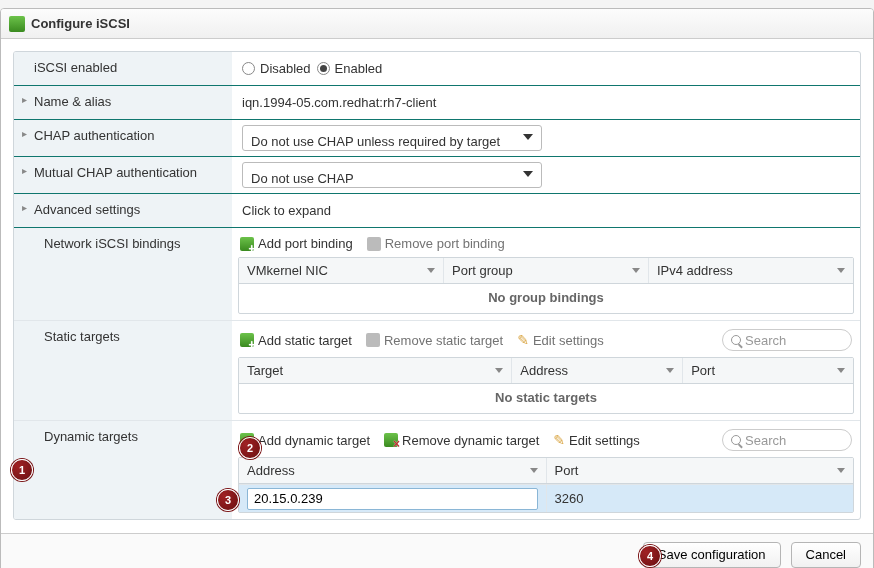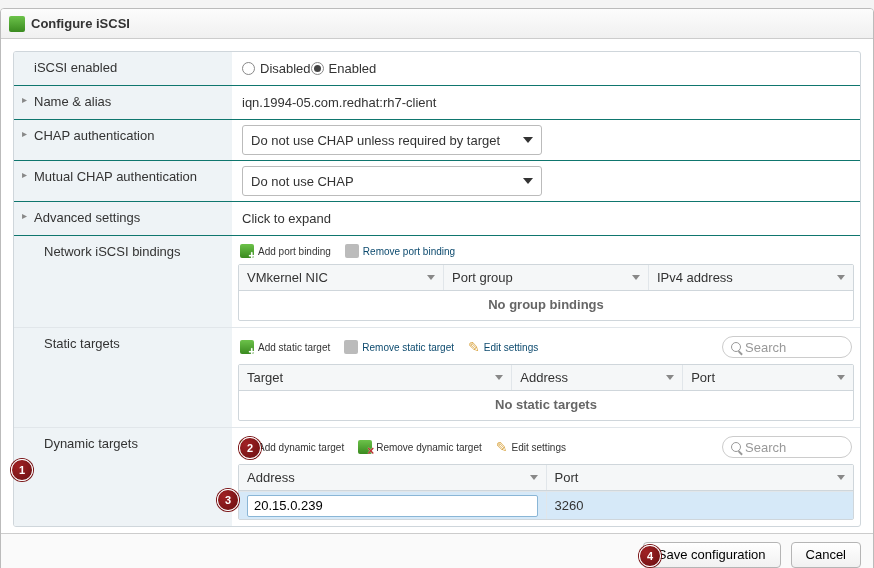--- a/index.html
+++ b/index.html
@@ -71,40 +71,40 @@
     display: flex;
     align-items: center;
     gap: 12px;
   }
   .expander {
     width: 8px;
     color: #888;
     font-size: 10px;
     margin-left: -12px;
   }
-  .radio-group { display: flex; gap: 0; align-items:center; }
+  .radio-group { display: flex; gap: 6px; align-items:center; }
   .radio {
     width: 13px; height: 13px;
     border: 1px solid #888; border-radius: 50%;
     display: inline-flex; align-items:center; justify-content:center;
     margin-right: 5px;
     vertical-align: middle;
   }
   .radio.checked::after {
     content:""; width:7px; height:7px; background:#444; border-radius:50%;
   }
   .radio-label { display:inline-flex; align-items:center; }
   .dropdown {
     border: 1px solid #bbb;
     border-radius: 3px;
     background: #fff;
     height: 26px;
     display: flex;
-    align-items: center;
-    padding: 14px 8px;
+    align-items: flex-start;
+    padding: 8px 8px;
     min-width: 300px;
     position: relative;
     cursor: pointer;
   }
   .dropdown .caret {
     position: absolute; right: 8px;
     border-left: 5px solid transparent;
     border-right: 5px solid transparent;
     border-top: 6px solid #333;
   }
@@ -123,28 +123,28 @@
     padding: 5px 6px 6px 6px;
   }
   .toolbar {
     display: flex;
     gap: 14px;
     align-items: center;
     padding: 3px 2px 6px 2px;
     position: relative;
   }
   .tool-link {
-    font-size: 10px;
+    font-size: 13px;
     color: #333;
     cursor: pointer;
     display: inline-flex;
     align-items: center;
     gap: 4px;
   }
-  .tool-link.disabled { color: #0c4a6e; cursor: default; }
+  .tool-link.disabled { color: #737373; cursor: default; }
   .pencil-icon::before {
     content: "\270E";
     color: #d9a441;
     font-size: 14px;
   }
   .mini-icon {
     width:14px; height:14px;
     background: linear-gradient(#6cc24a,#3a8a1f);
     border-radius:2px;
     display:inline-block;

